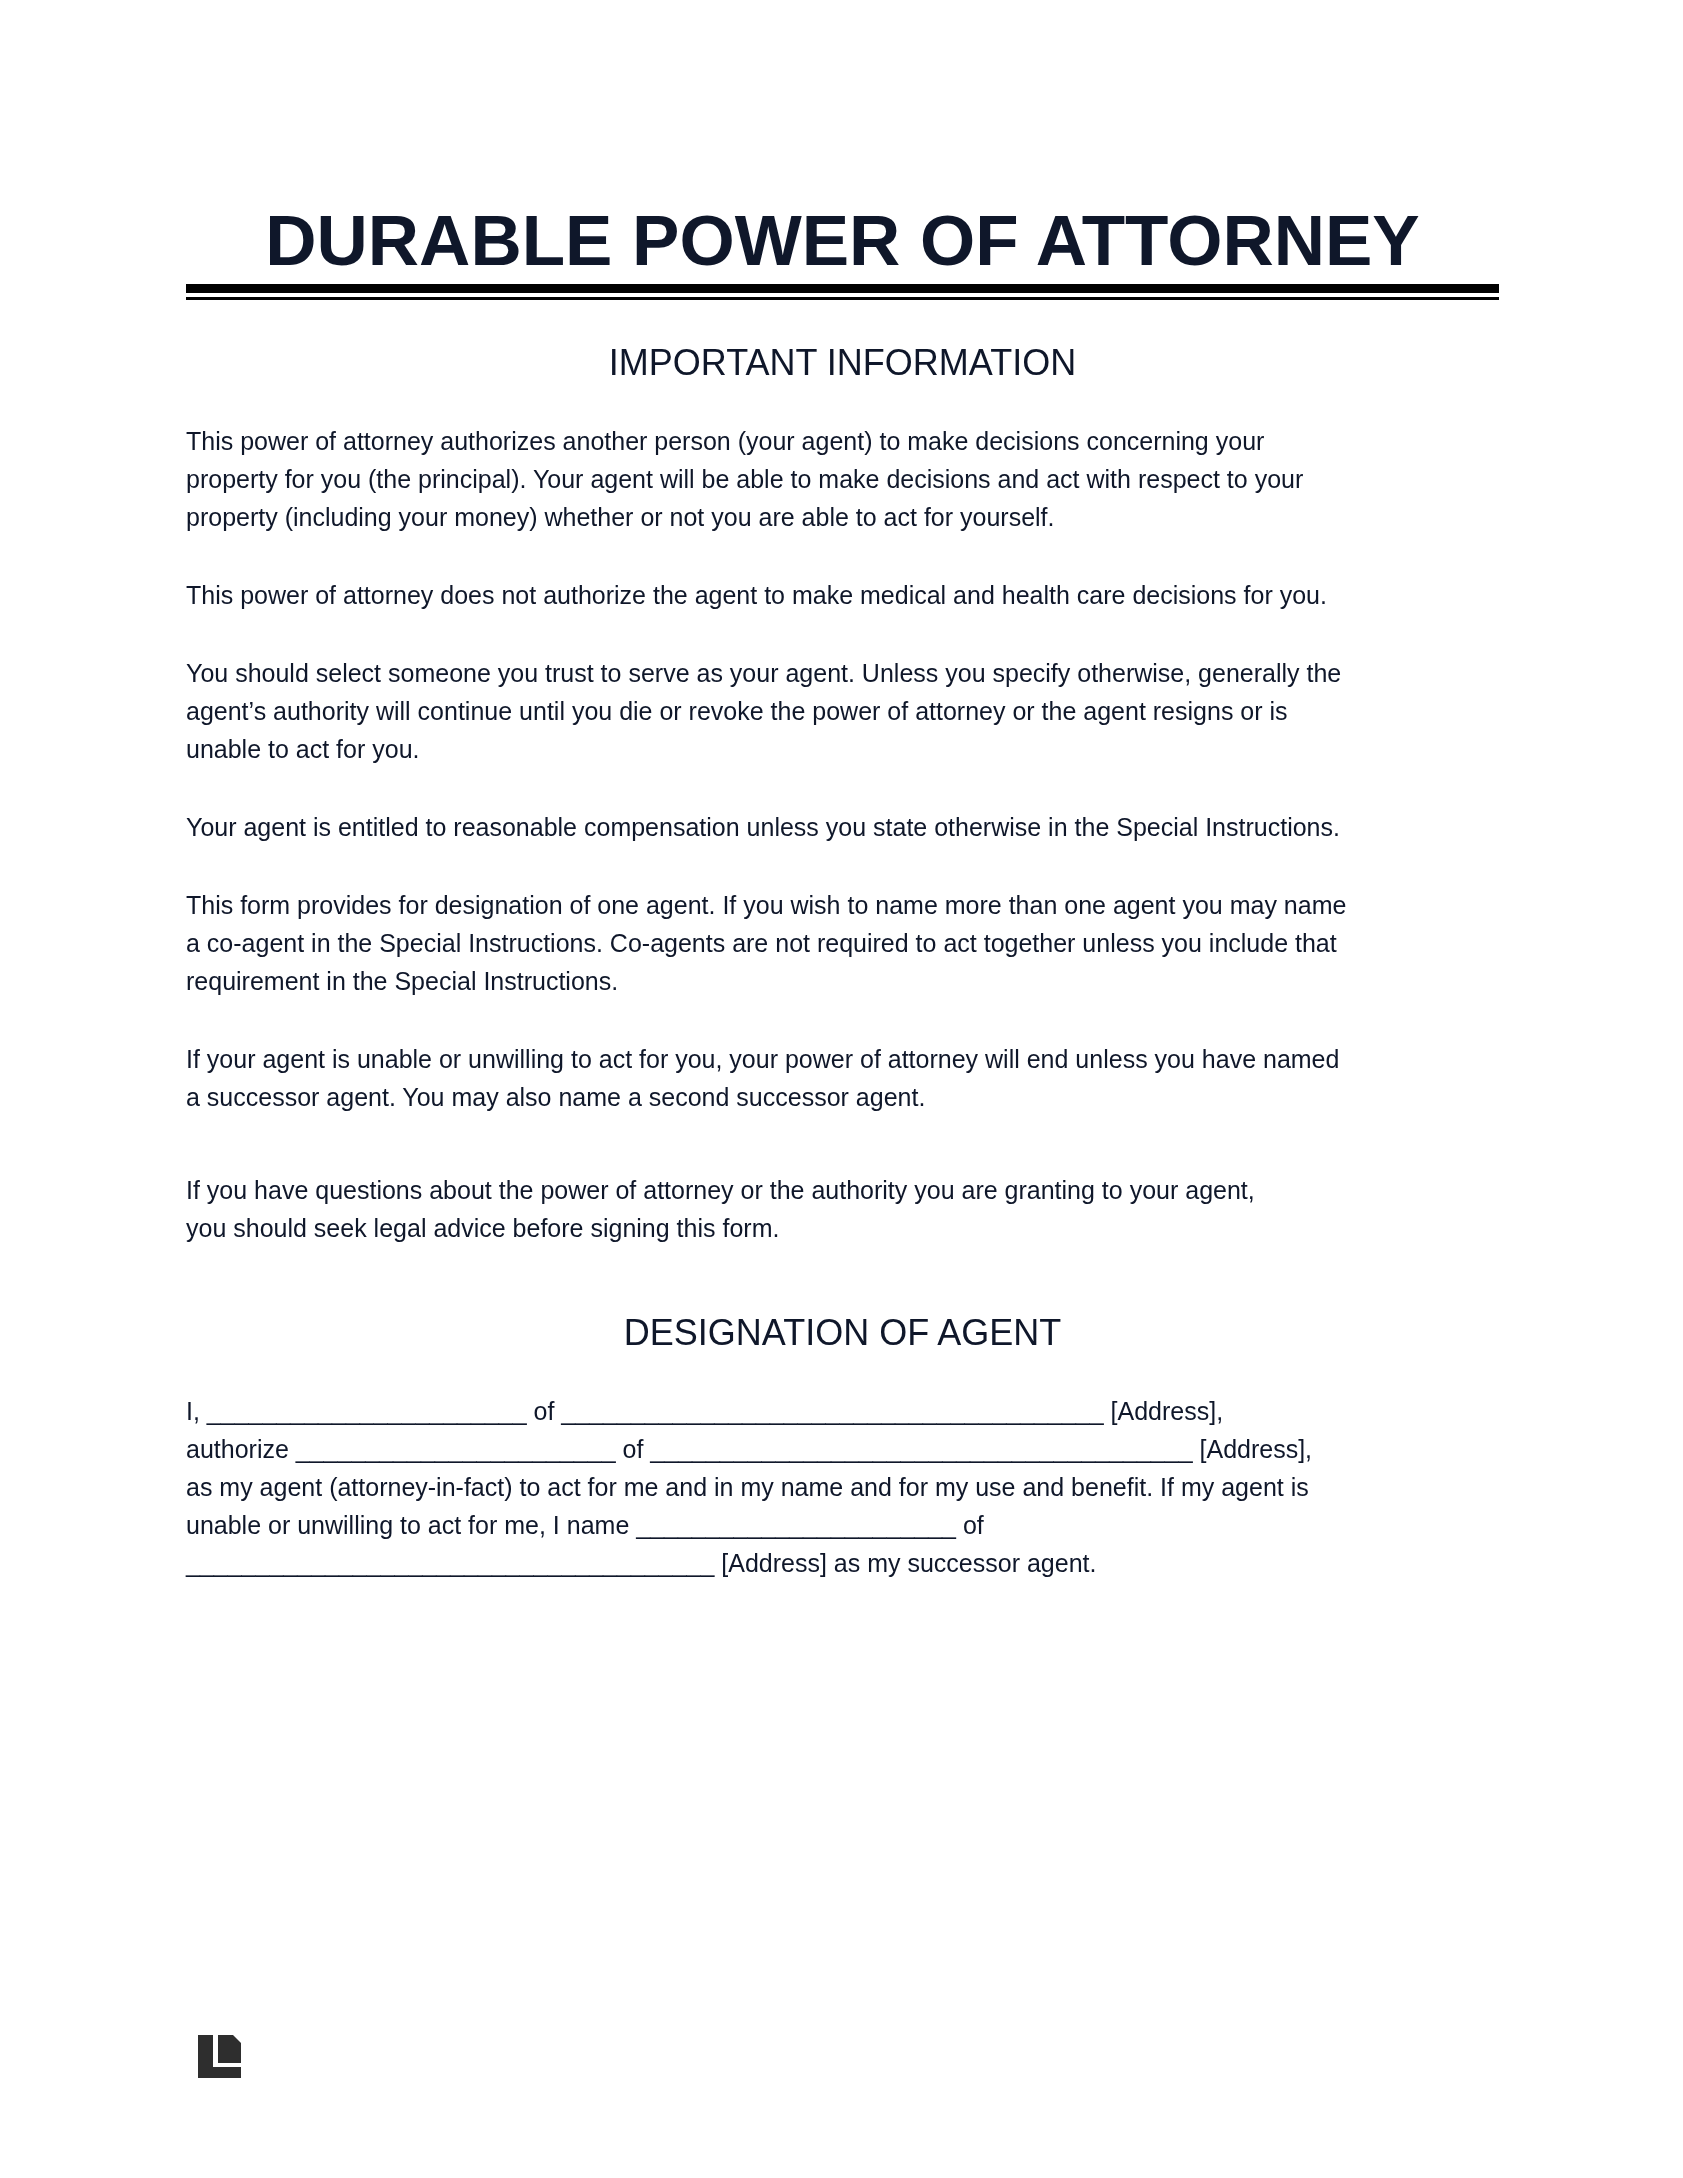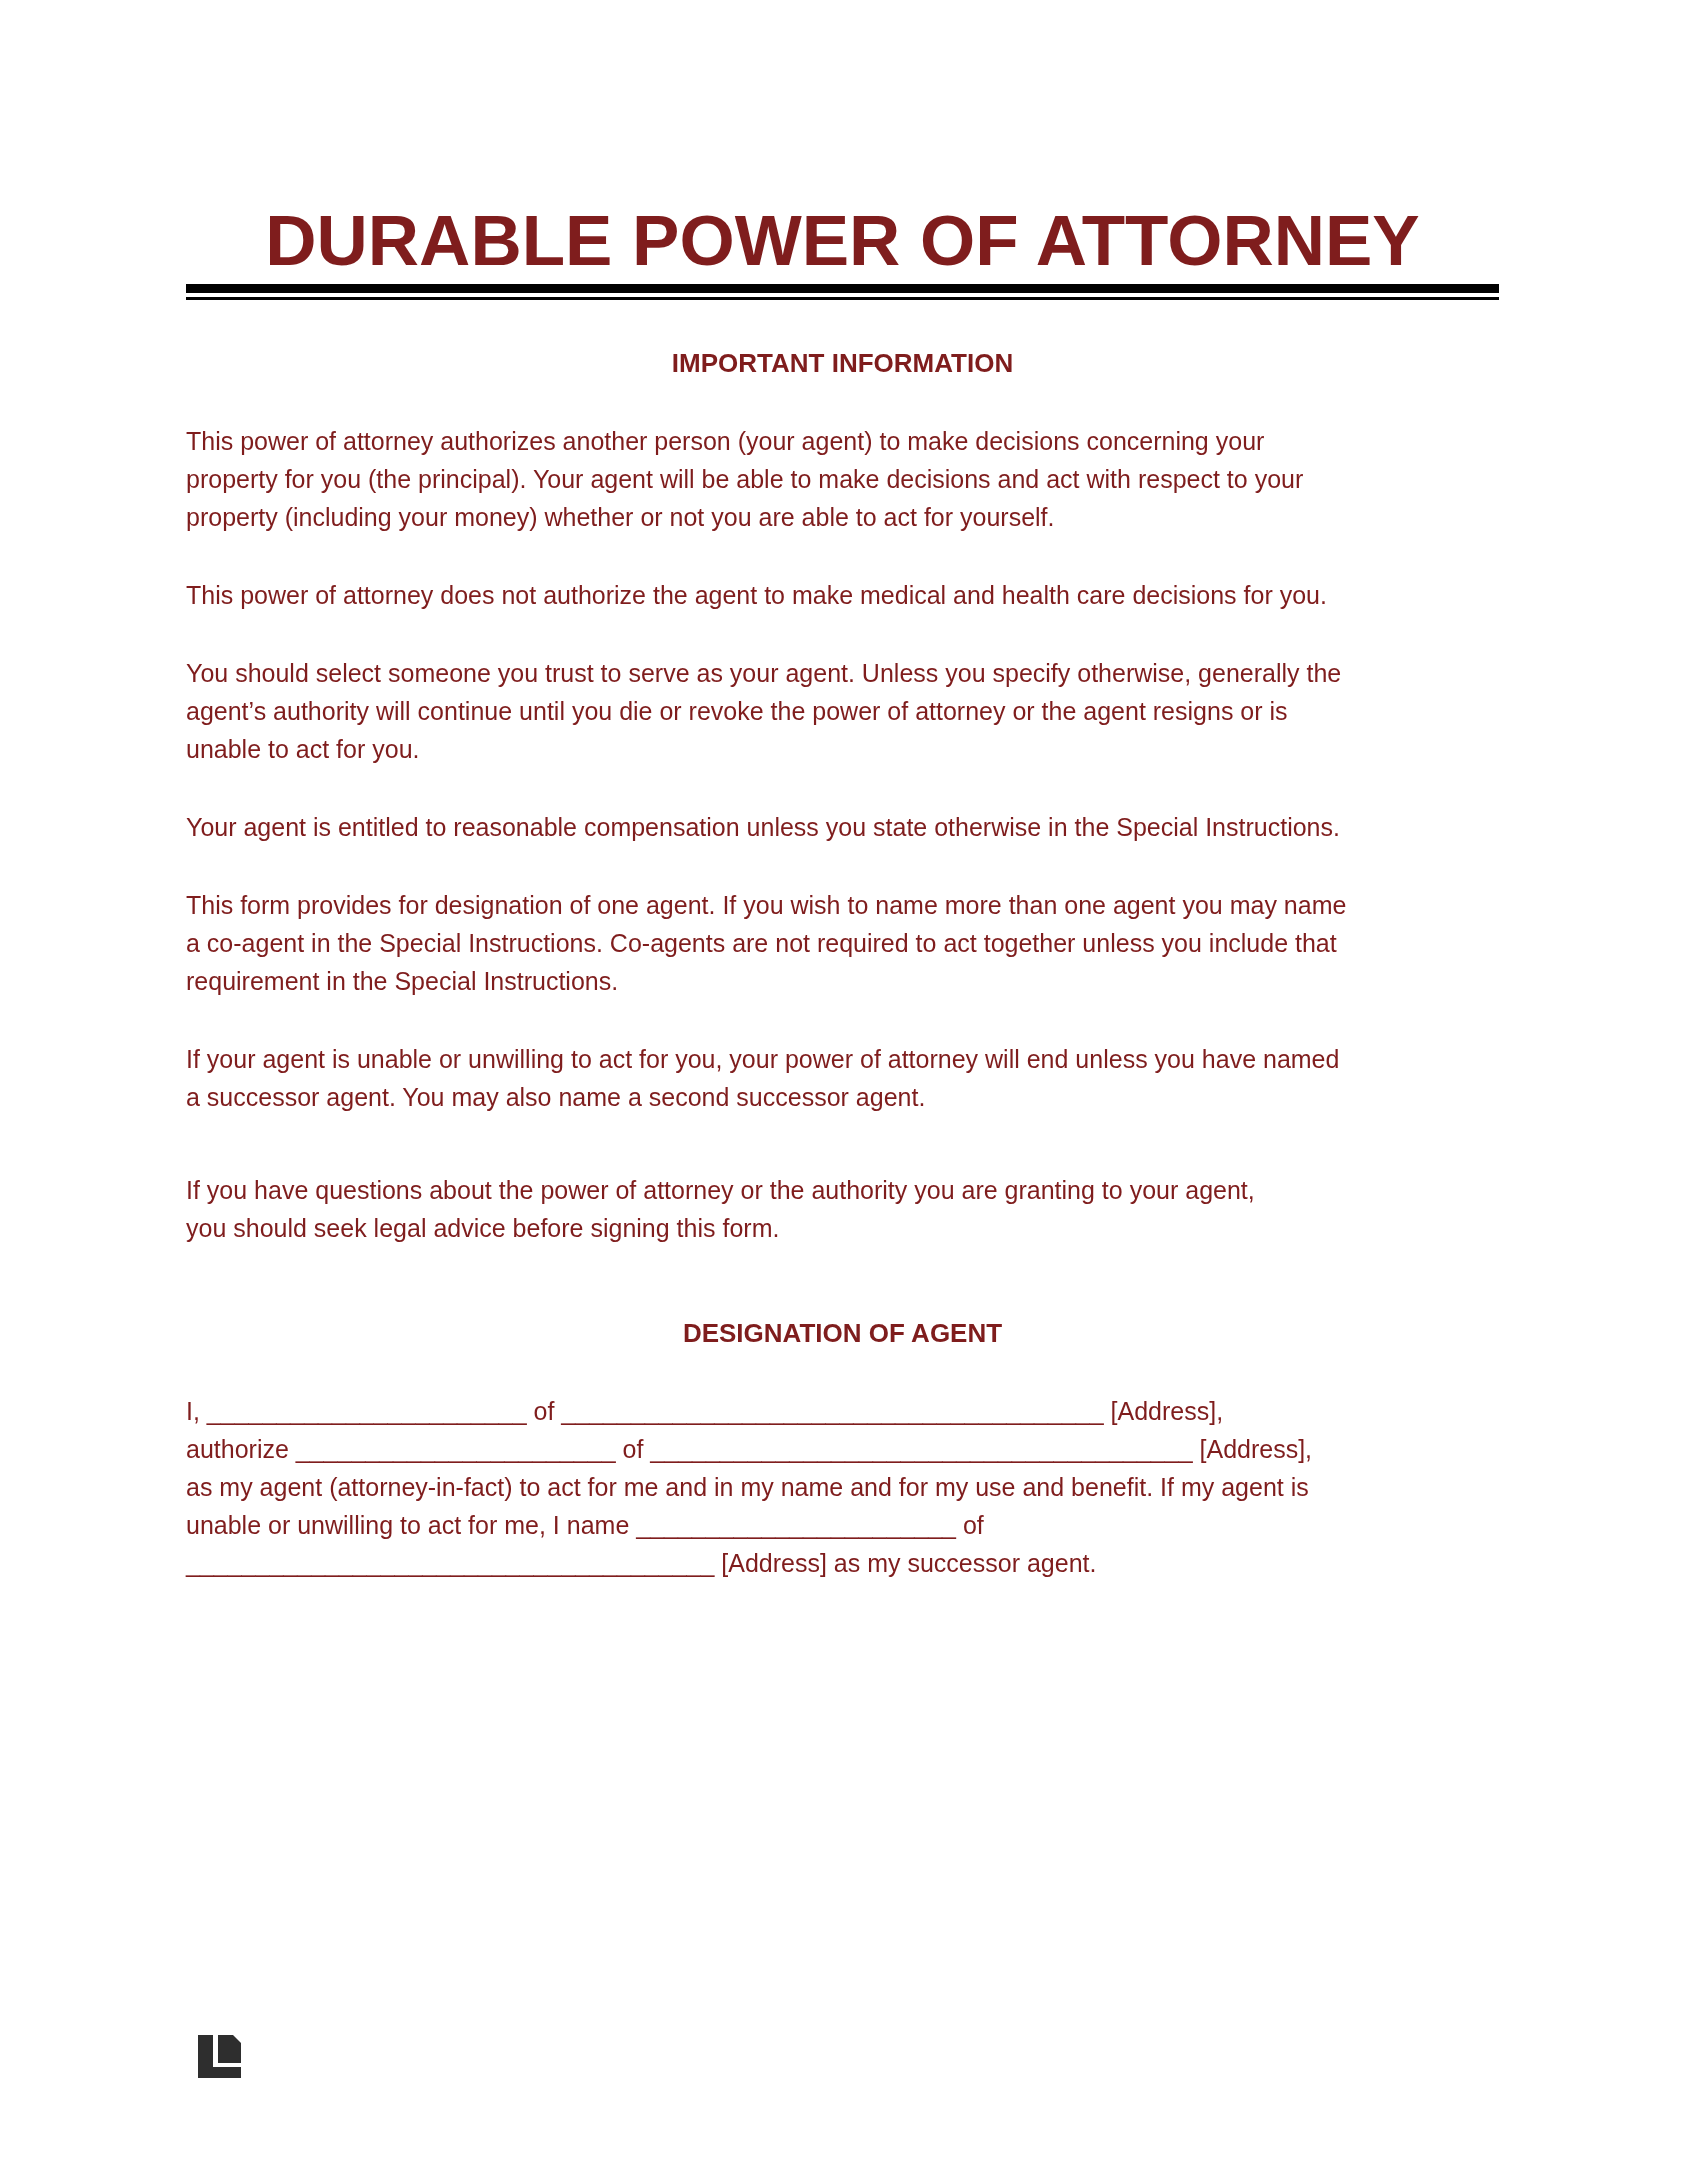--- a/index.html
+++ b/index.html
@@ -5,21 +5,21 @@
   html, body {
     margin: 0;
     padding: 0;
     background: #ffffff;
   }
   .page {
     position: relative;
     width: 1683px;
     height: 2178px;
     background: #ffffff;
-    color: #7f1d1d;
+    color: #0f172a;
     font-family: "Liberation Sans", "DejaVu Sans", sans-serif;
     overflow: hidden;
   }
   .content {
     position: absolute;
     left: 186px;
     top: 0;
     width: 1313px;
   }
   .doc-title {
@@ -37,23 +37,23 @@
     background: #000000;
   }
   .title-rule-thin {
     margin-top: 4px;
     height: 3px;
     background: #000000;
   }
   .section-heading {
     margin: 0;
     margin-top: 44px;
-    font-size: 26px;
+    font-size: 36px;
     line-height: 38px;
-    font-weight: bold;
+    font-weight: normal;
     text-align: center;
     white-space: pre;
   }
   .section-heading.designation {
     margin-top: 67px;
   }
   .para {
     margin: 0;
     margin-top: 40px;
     font-size: 25px;

